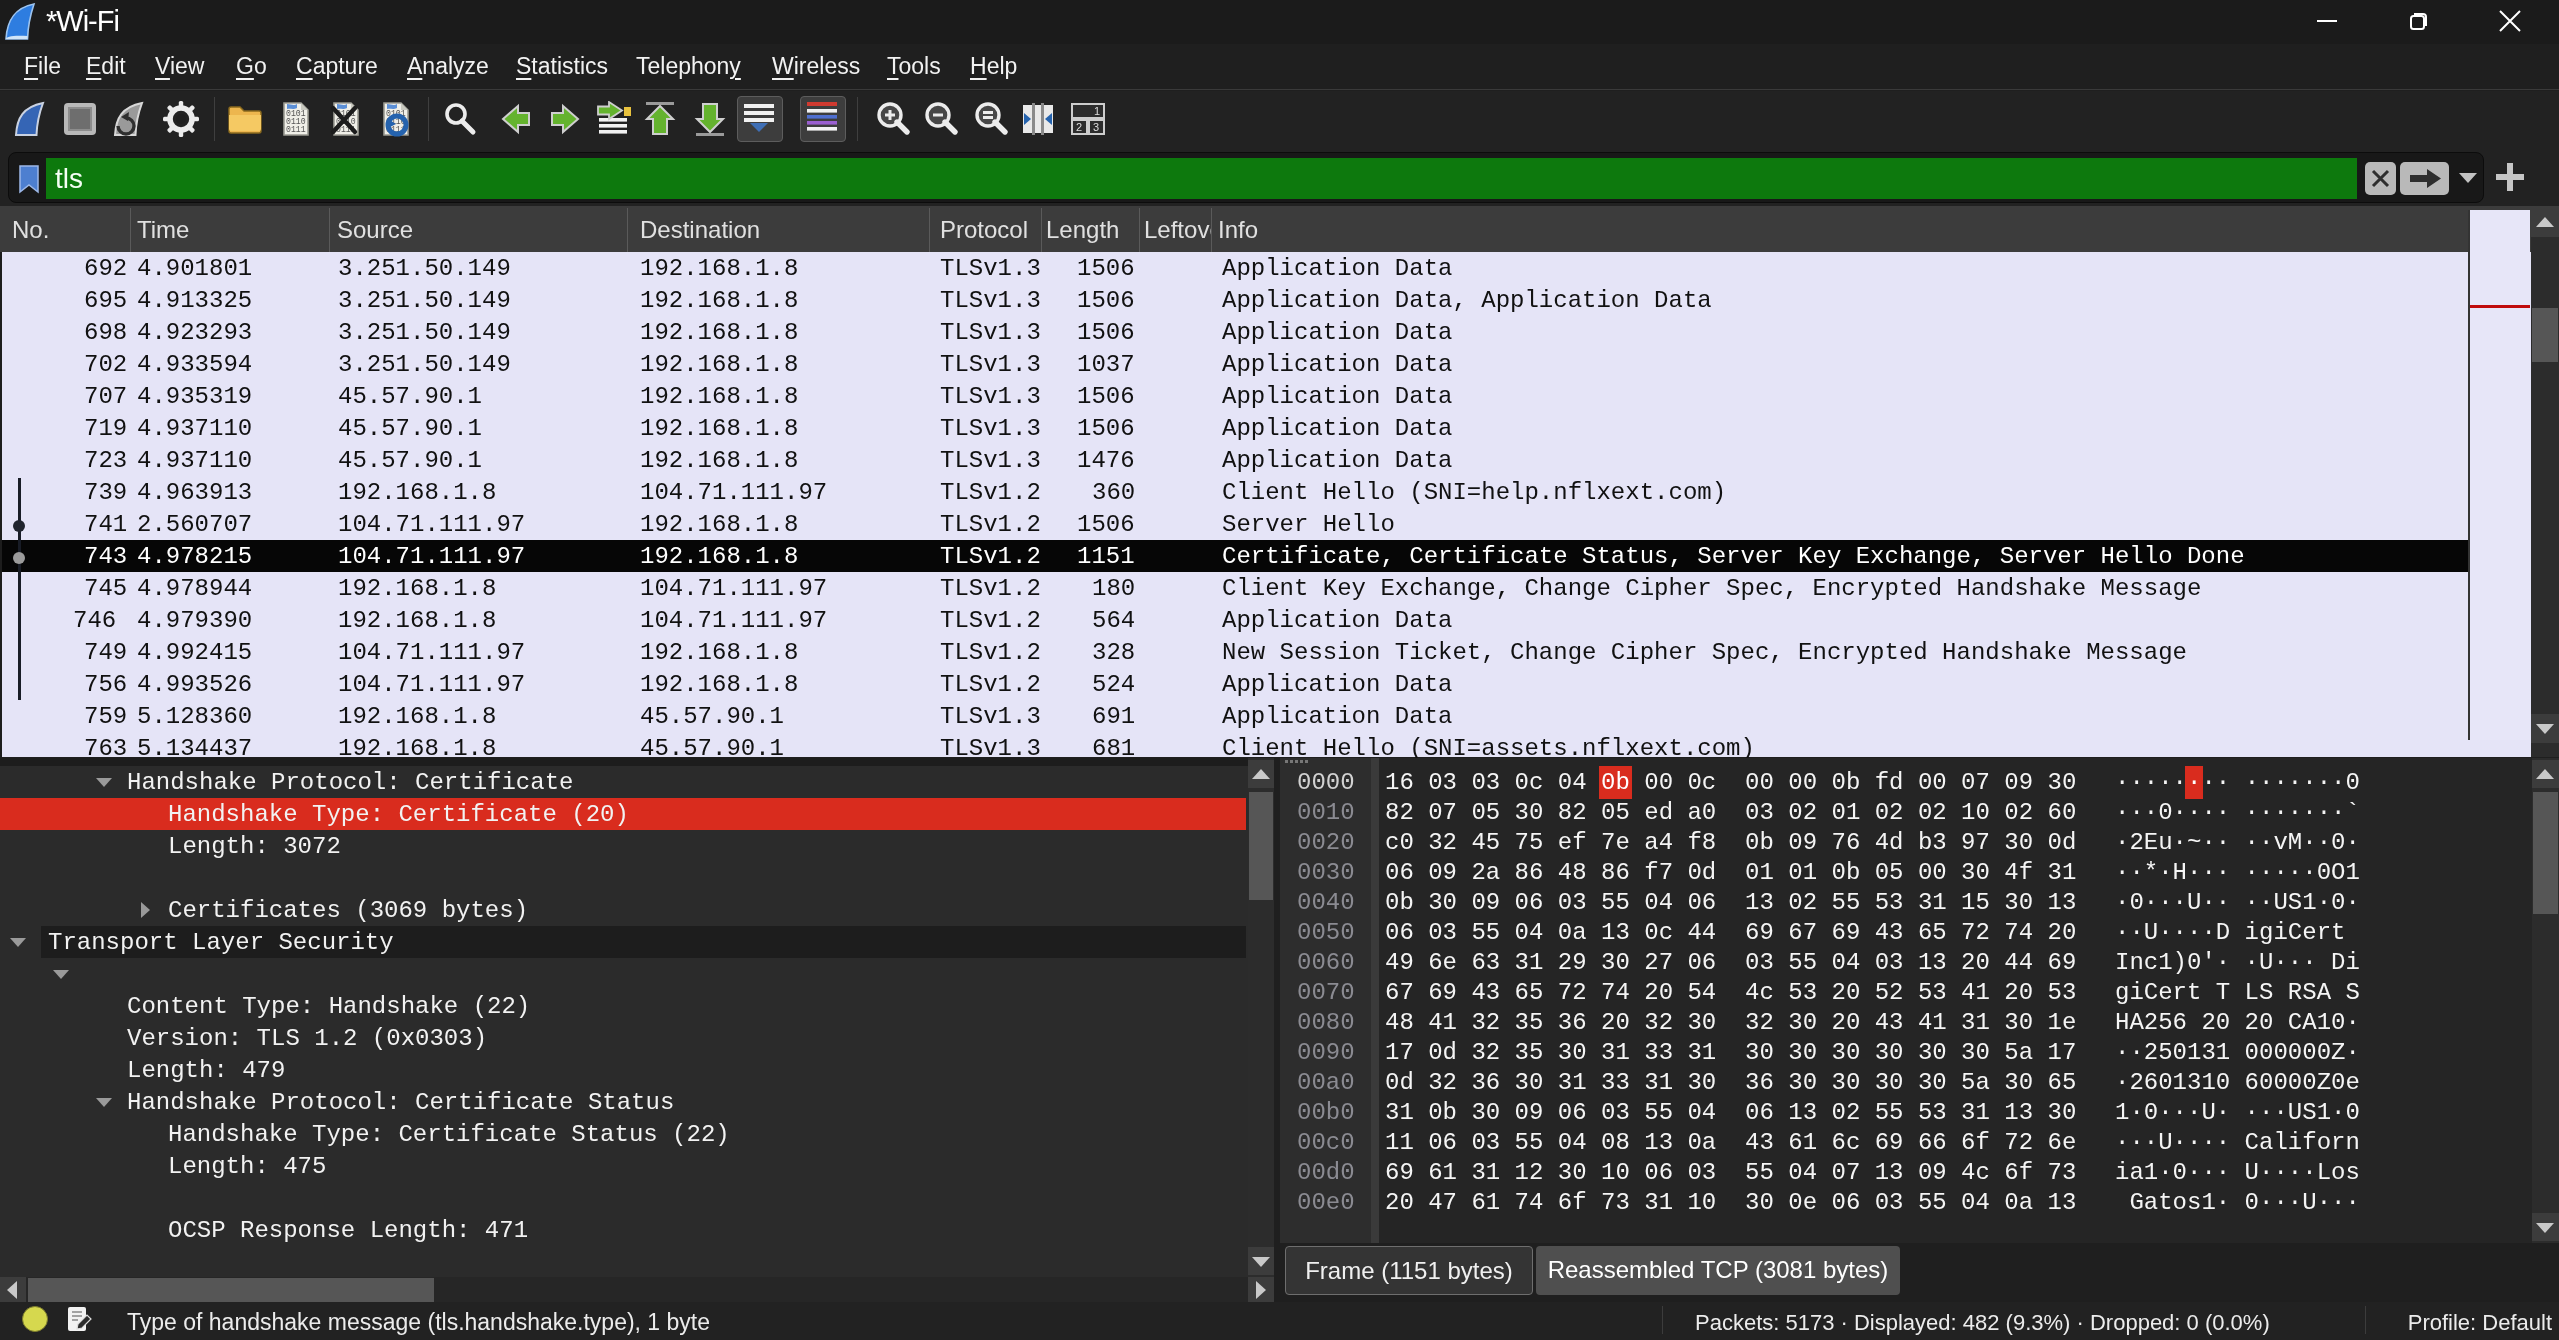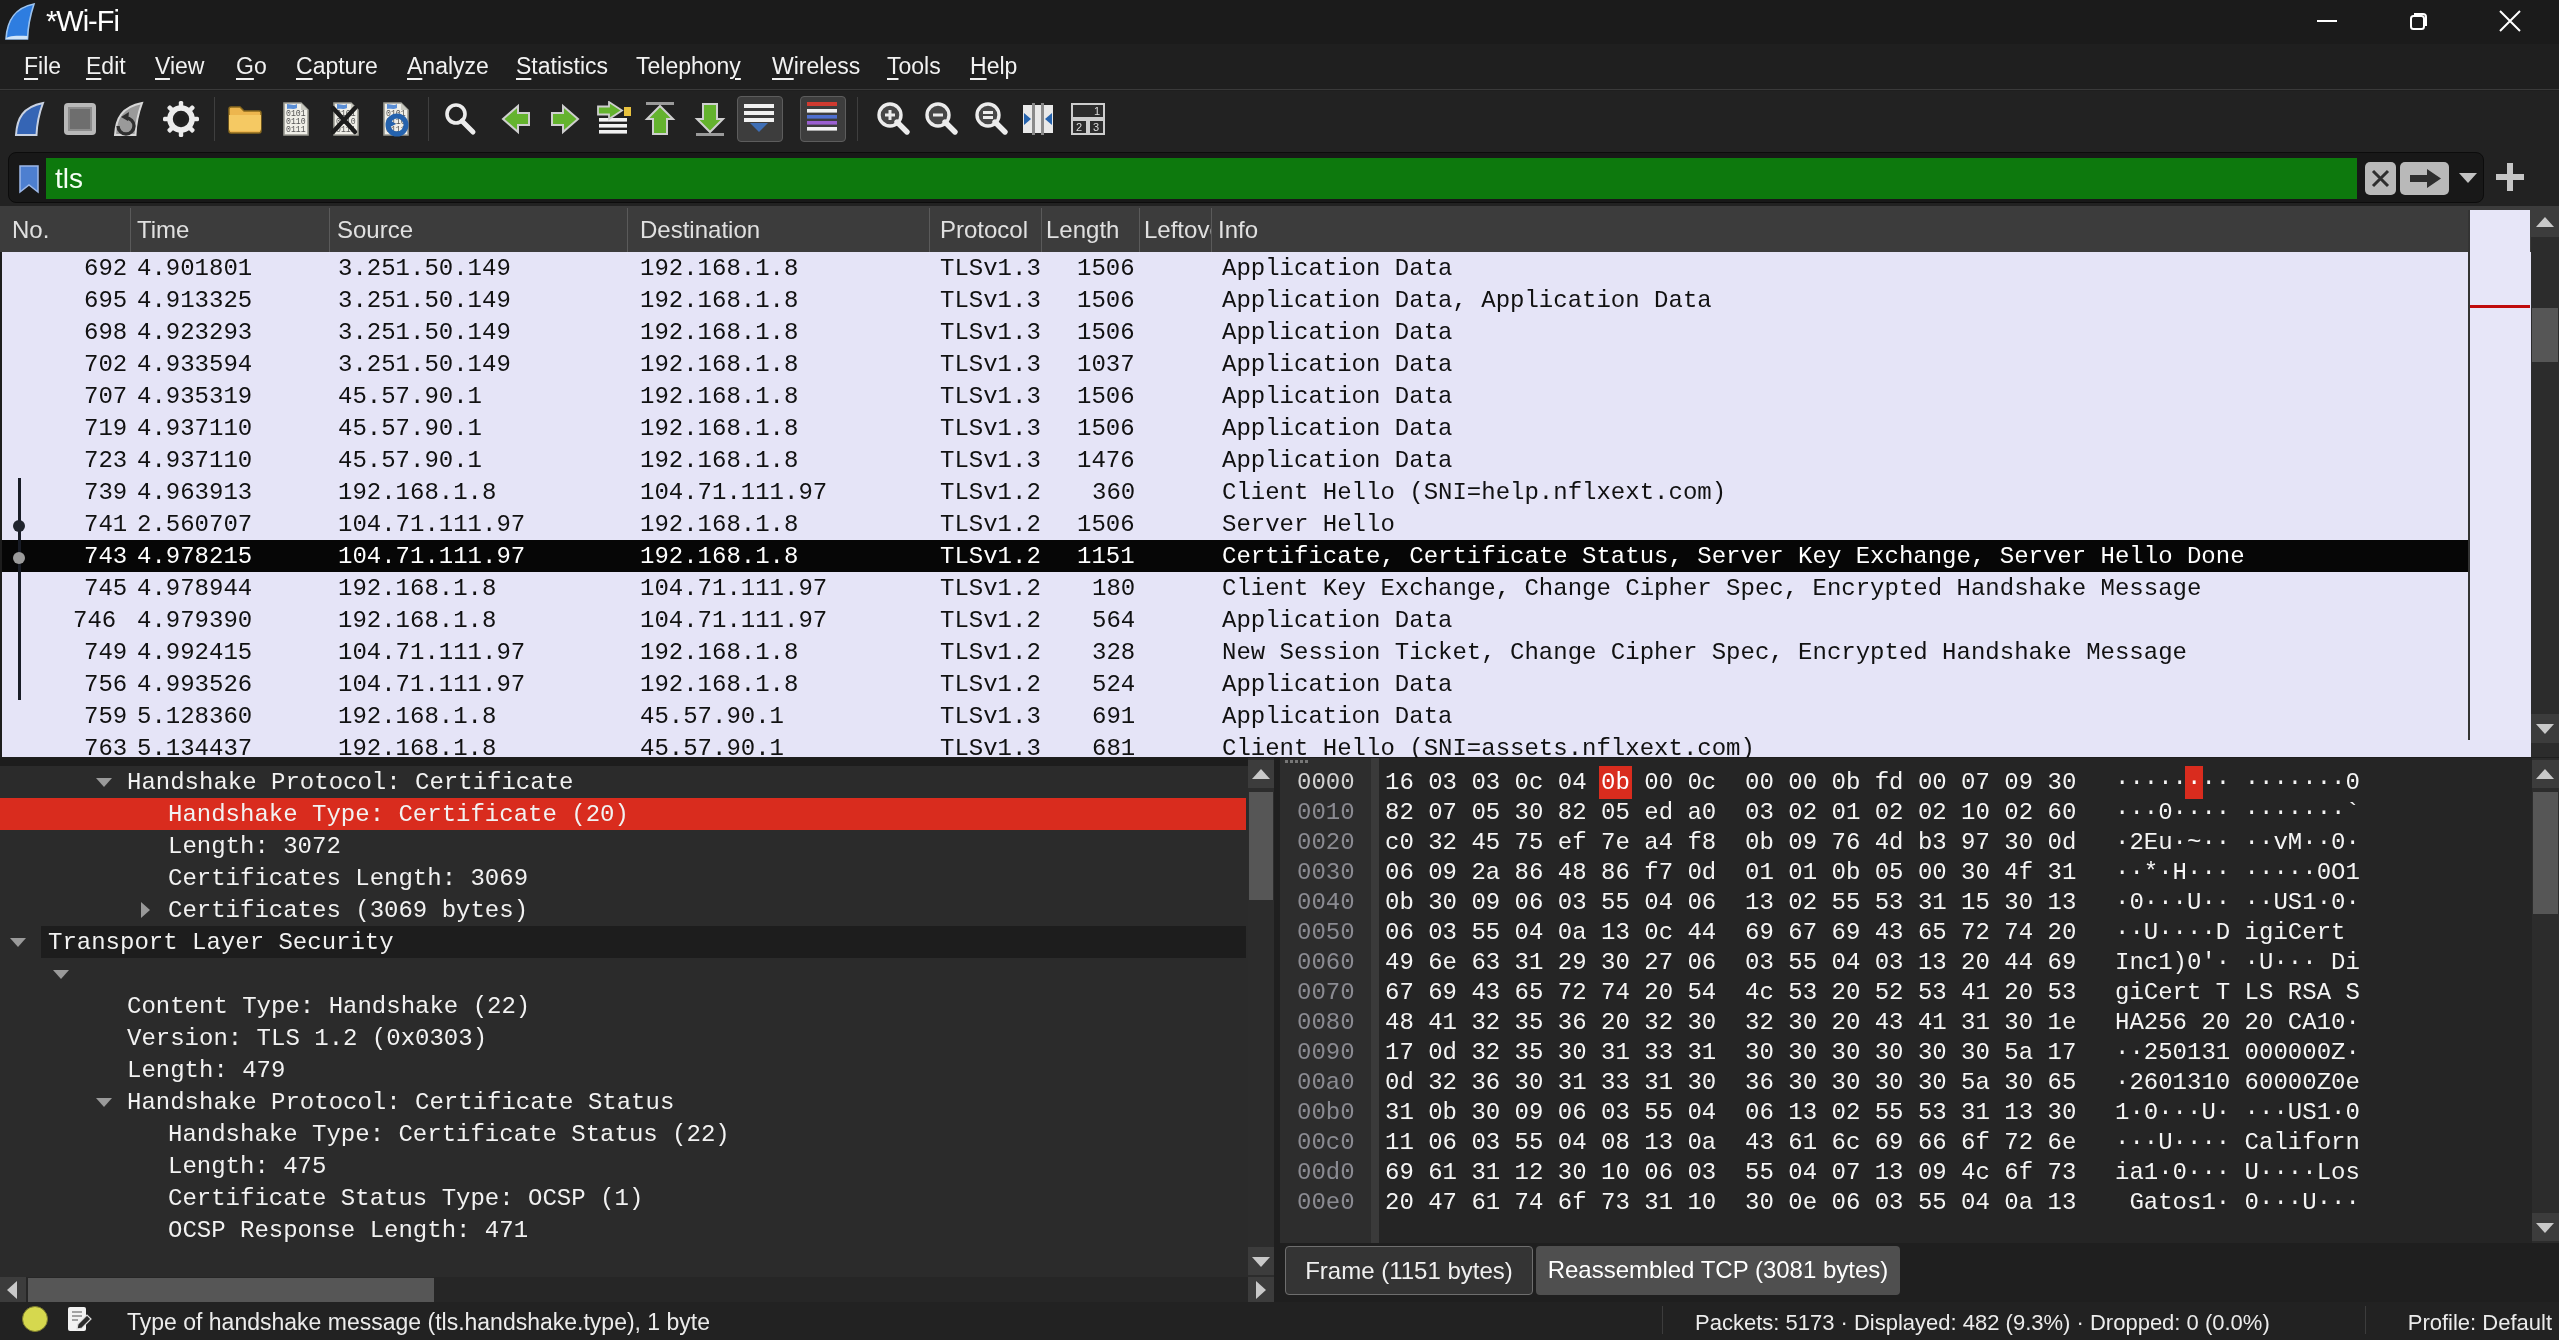--- a/index.html
+++ b/index.html
@@ -295,31 +295,29 @@
 <div class="sbthumb" style="left:2532px;top:100px;width:26px;height:54px"></div>
 <div class="sbbox" style="left:2531px;top:506px;width:28px;height:29px"></div>
     <div class="arr-d" style="left:2536px;top:516px"></div>
 </div>
 
 <div id="details">
 <div class="abs" style="left:0;top:0;width:1274px;height:8px;background:#1d1d1d"></div>
 <div class="drow" style="top:8px"><div class="tri-d" style="left:96px"></div><span class="t" style="left:127px">Handshake Protocol: Certificate</span></div>
 <div class="drow" style="top:40px"><div class="dred abs" style="left:0;top:0;width:1246px;height:32px"></div><span class="t" style="left:168px">Handshake Type: Certificate (20)</span></div>
 <div class="drow" style="top:72px"><span class="t" style="left:168px">Length: 3072</span></div>
-<div class="drow" style="top:104px"><span class="t" style="left:168px">Certificates Length: 3069</span></div>
 <div class="drow" style="top:136px"><div class="tri-r" style="left:141px"></div><span class="t" style="left:168px">Certificates (3069 bytes)</span></div>
 <div class="drow" style="top:168px"><div class="dband" style="left:41px;width:1205px"></div><div class="tri-d" style="left:10px"></div><span class="t" style="left:48px">Transport Layer Security</span></div>
 <div class="drow" style="top:200px"><div class="tri-d" style="left:53px"></div></div>
 <div class="drow" style="top:232px"><span class="t" style="left:127px">Content Type: Handshake (22)</span></div>
 <div class="drow" style="top:264px"><span class="t" style="left:127px">Version: TLS 1.2 (0x0303)</span></div>
 <div class="drow" style="top:296px"><span class="t" style="left:127px">Length: 479</span></div>
 <div class="drow" style="top:328px"><div class="tri-d" style="left:96px"></div><span class="t" style="left:127px">Handshake Protocol: Certificate Status</span></div>
 <div class="drow" style="top:360px"><span class="t" style="left:168px">Handshake Type: Certificate Status (22)</span></div>
 <div class="drow" style="top:392px"><span class="t" style="left:168px">Length: 475</span></div>
-<div class="drow" style="top:424px"><span class="t" style="left:168px">Certificate Status Type: OCSP (1)</span></div>
 <div class="drow" style="top:456px"><span class="t" style="left:168px">OCSP Response Length: 471</span></div>
 <div class="sbv" style="left:1248px;top:0;width:26px;height:519px"></div>
 <div class="sbbox" style="left:1248px;top:2px;width:26px;height:28px"></div>
     <div class="arr-u" style="left:1252px;top:11px"></div>
 <div class="sbthumb" style="left:1249px;top:34px;width:24px;height:108px"></div>
 <div class="sbbox" style="left:1248px;top:489px;width:26px;height:28px"></div>
     <div class="arr-d" style="left:1252px;top:499px"></div>
 </div>
 <div class="abs" style="left:0;top:1277px;width:1274px;height:26px;background:#262626">
 <div class="sbbox" style="left:0;top:0;width:26px;height:26px"></div>

